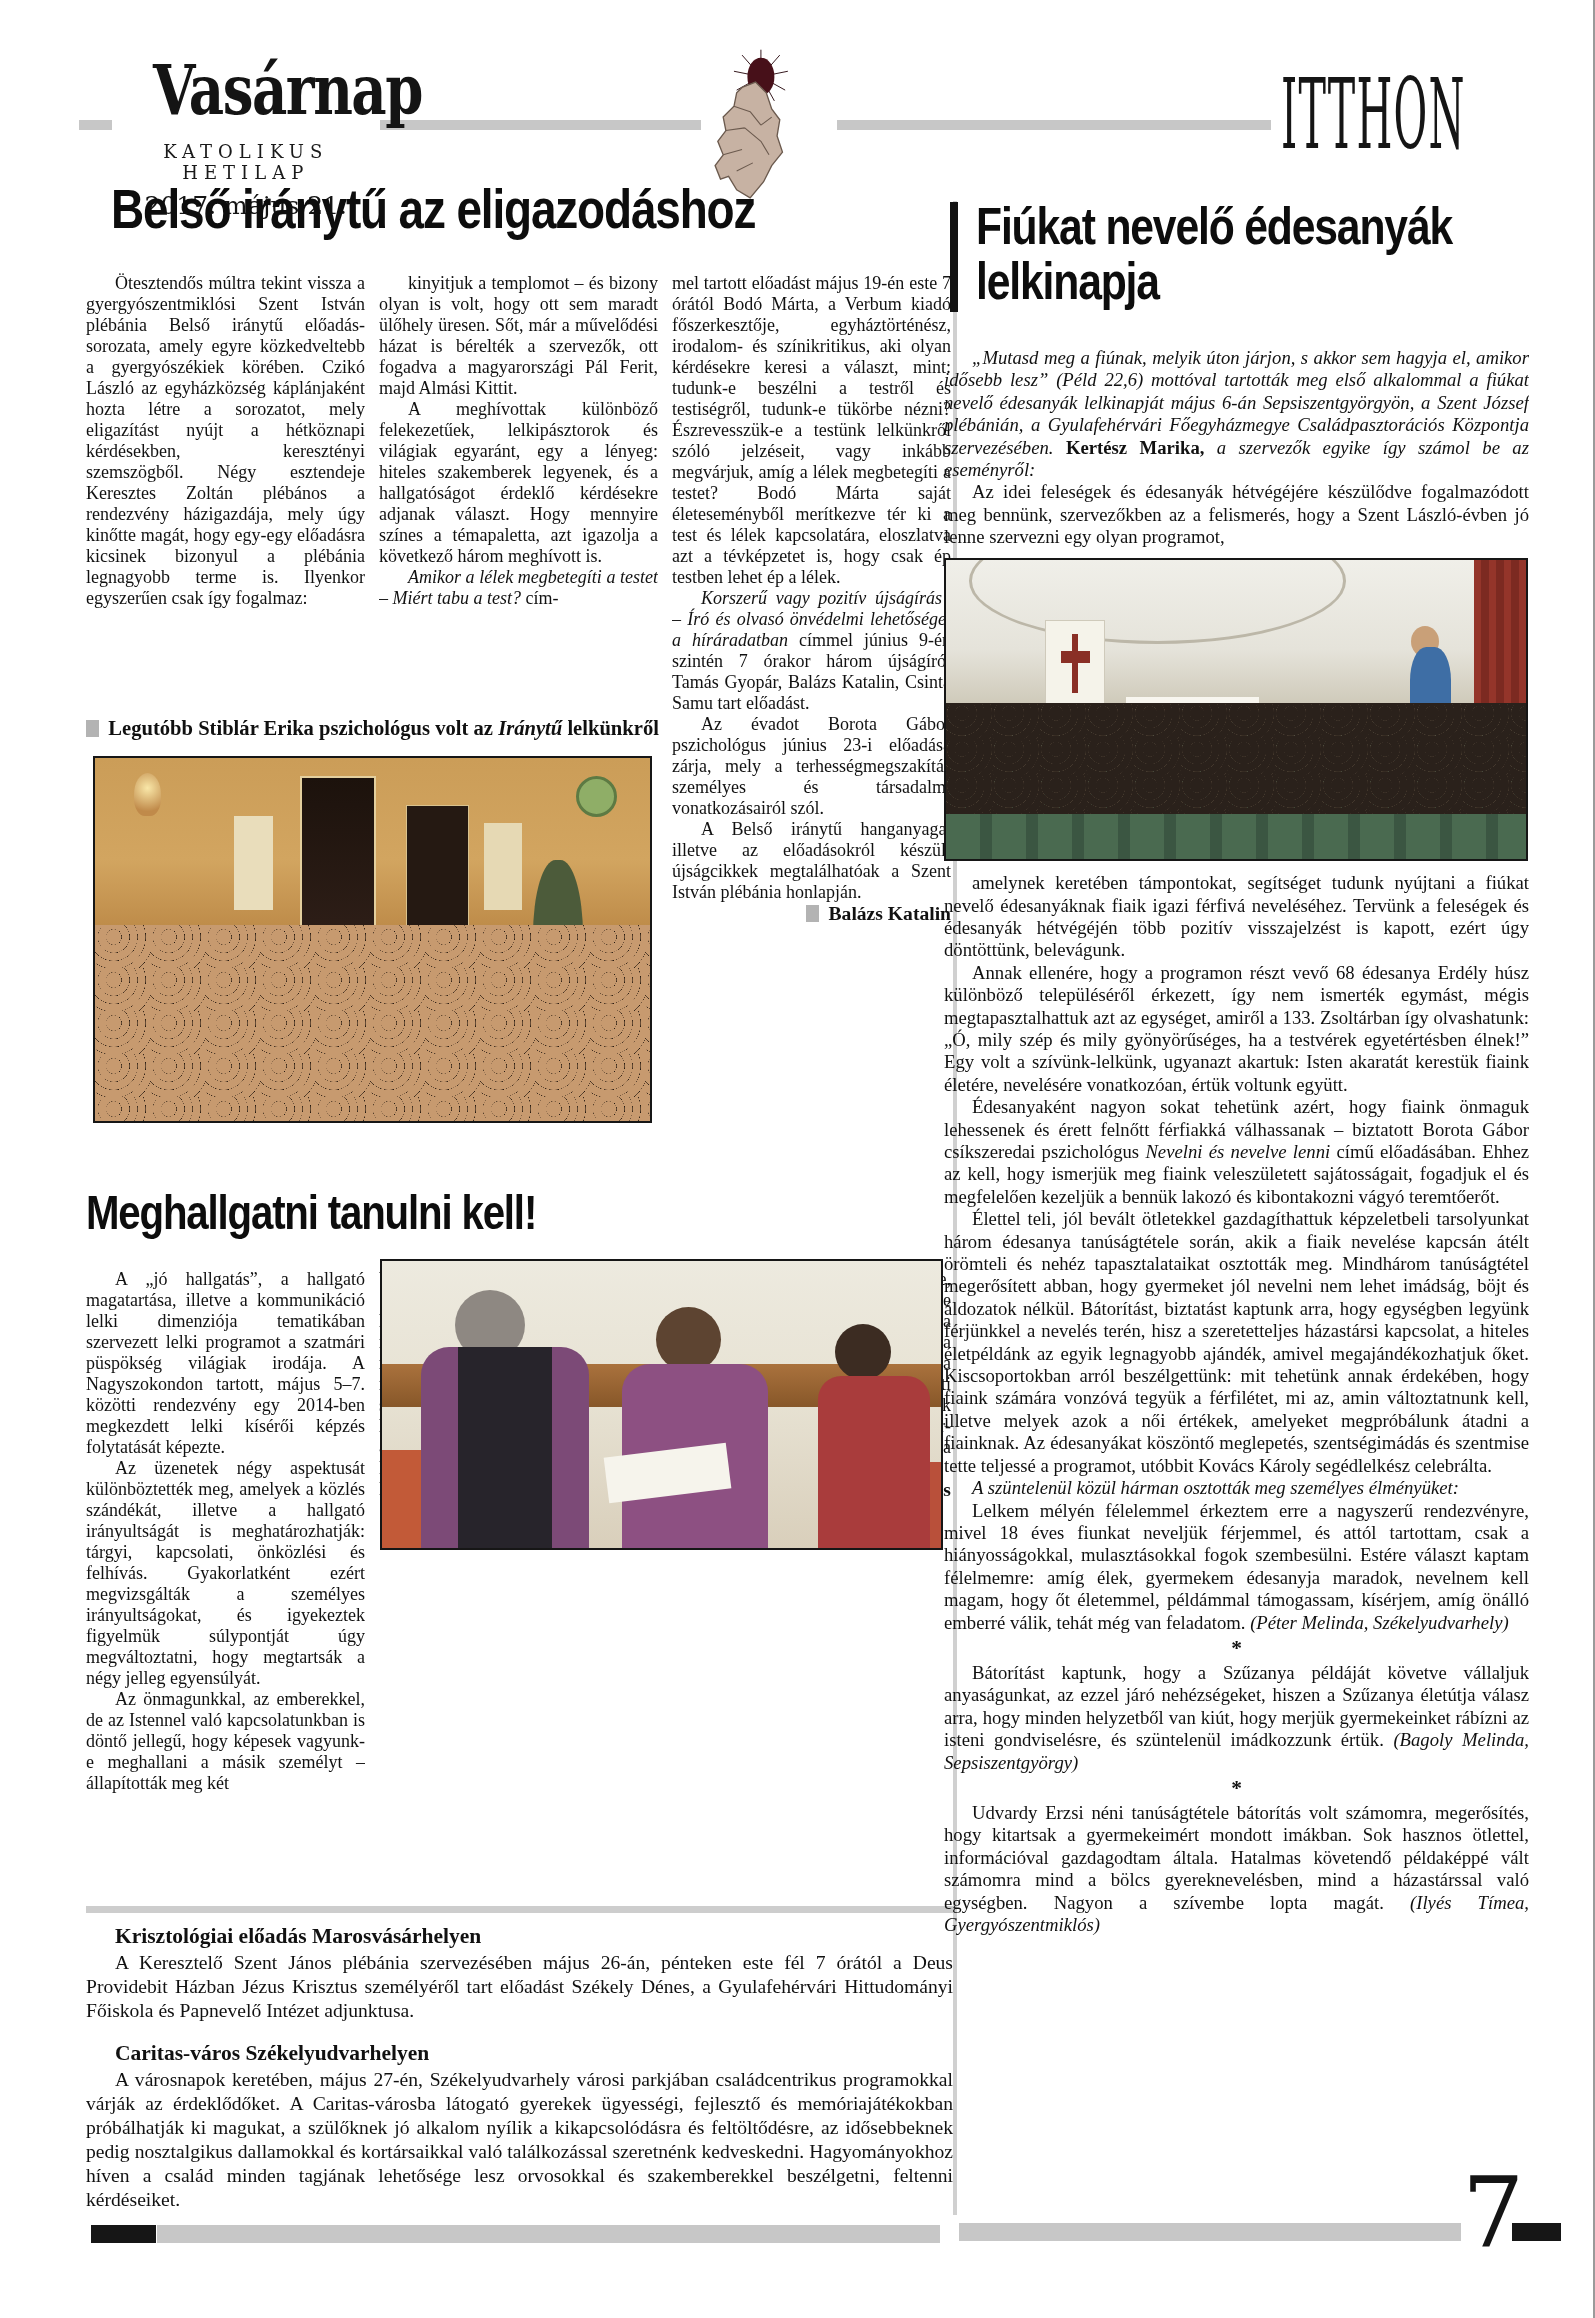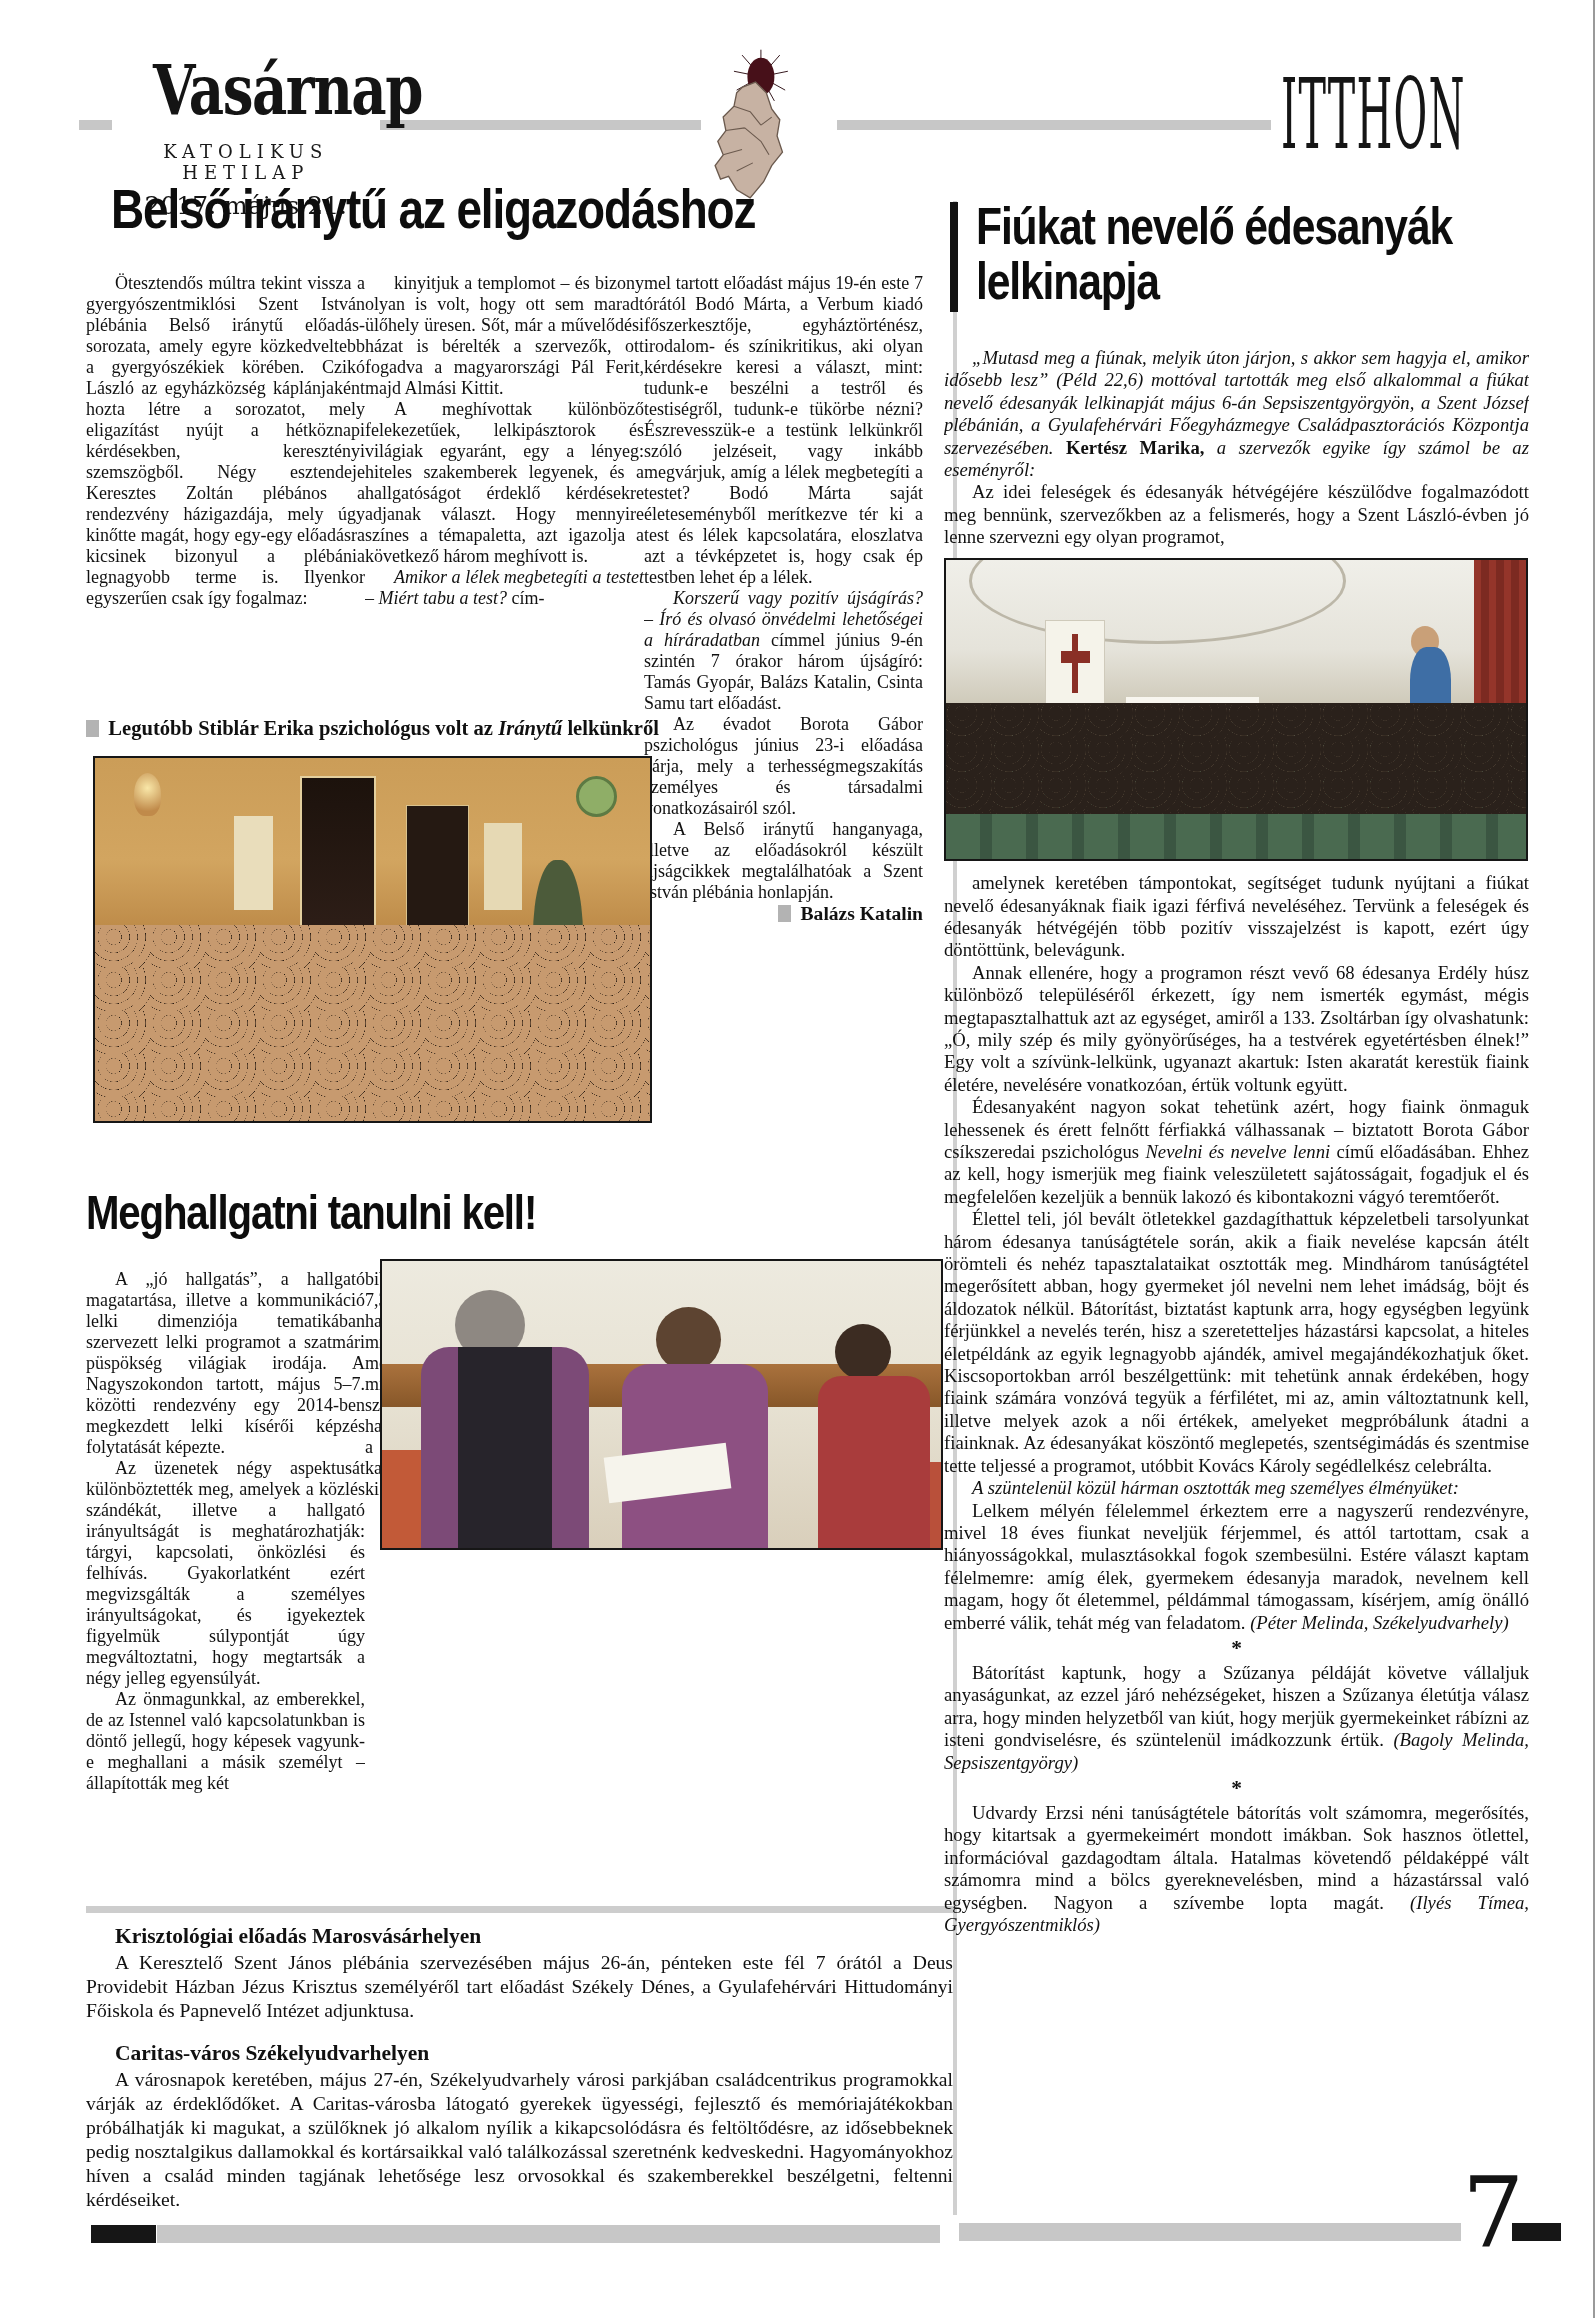--- a/index.html
+++ b/index.html
@@ -15,21 +15,21 @@
               font-size:70px;line-height:1;transform:scaleX(.78);transform-origin:center top;
               letter-spacing:-1.9px;color:#141414;}
   .logo-sub{font-family:"DejaVu Serif",serif;font-size:18px;letter-spacing:6px;margin-top:16px;color:#1a1a1a;}
   .logo-date{font-family:"DejaVu Serif",serif;font-size:25px;margin-top:7.5px;color:#141414;}
   .map-box{left:701px;top:47px;width:136px;height:159px;background:#fff;}
   .itthon{left:1274px;top:65px;background:#fff;padding:0 6.5px;}
   .itthon-text{display:inline-block;font-family:"DejaVu Serif",serif;font-size:98px;line-height:1;
                transform:scaleX(.42);transform-origin:left top;letter-spacing:2.8px;color:#151515;}
 
   
-  .cols{display:flex;}
+  .cols{display:flex;gap:14px;}
   .col{width:279px;overflow:hidden;}
   .bodytext{font-size:18px;line-height:21px;text-align:justify;}
   .bodytext p{margin:0;text-indent:29px;}
   .it{font-style:italic;}
   .bd{font-weight:bold;}
   .headline{font-family:"Liberation Sans",sans-serif;font-weight:700;color:#0d0d0d;}
   .headline .inner{display:inline-block;transform:scaleX(.82);transform-origin:left top;
                    letter-spacing:-1.4px;white-space:nowrap;}
   .author-line{text-align:right;font-weight:bold;font-size:19.6px;margin-top:12px;text-indent:0 !important;}
   .sq{display:inline-block;width:13px;height:17px;background:#b3b3b3;margin-right:9.3px;vertical-align:-2.3px;}

